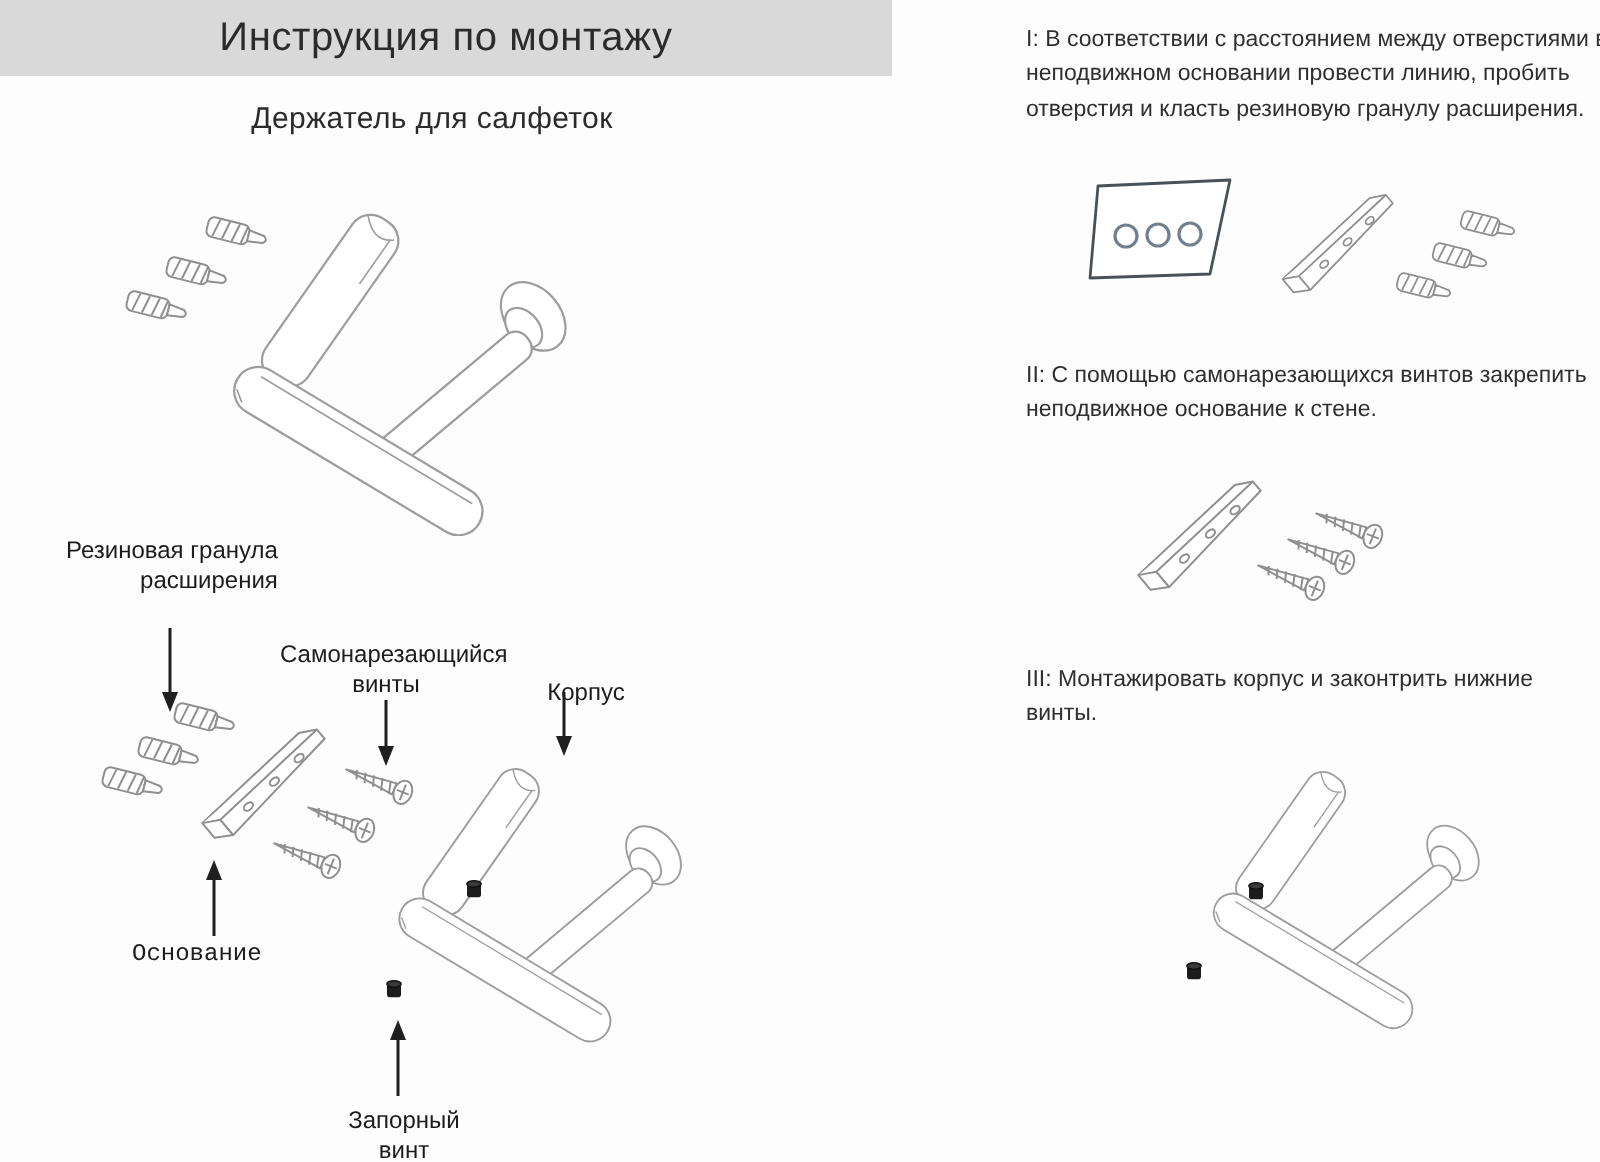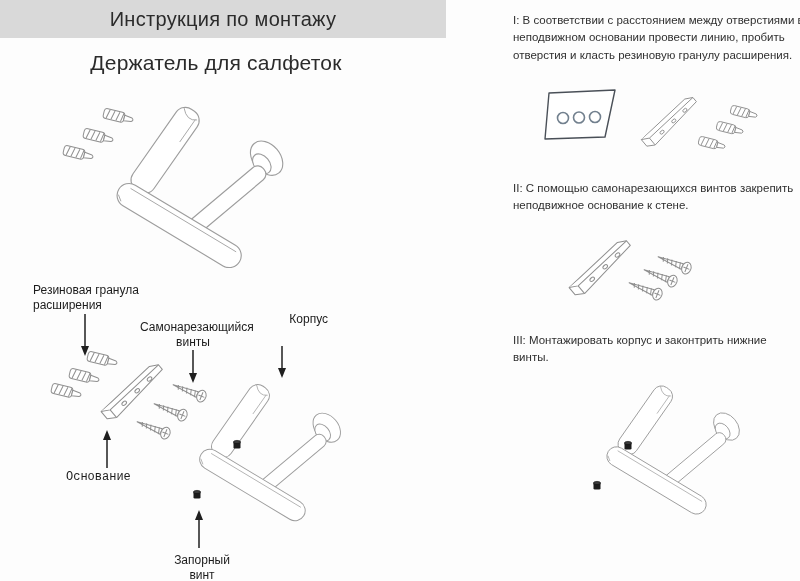--- a/index.html
+++ b/index.html
@@ -8,42 +8,42 @@
     background:#fdfdfd;color:#2f2f2f;
     font-family:"Liberation Sans", sans-serif;
   }
   .title-band{
     position:absolute;left:0;top:0;width:446px;height:38px;
     background:#d9d9d9;display:flex;align-items:center;justify-content:center;
   }
   .title-band h1{margin:0;font-size:20px;font-weight:400;color:#2b2b2b;letter-spacing:.3px;}
   .subtitle{
     position:absolute;left:0;top:51px;width:432px;margin:0;text-align:center;
-    font-size:21px;font-weight:400;color:#2b2b2b;letter-spacing:.2px;
+    font-size:15px;font-weight:400;color:#2b2b2b;letter-spacing:.2px;
   }
   .step-text{
     position:absolute;font-size:11.5px;line-height:1.5;color:#2f2f2f;
     white-space:pre-line;width:292px;
   }
   #step1-text{left:513px;top:12px;}
   #step2-text{left:513px;top:180px;}
   #step3-text{left:513px;top:332px;}
   .illus{position:absolute;}
   #illus-main{left:55px;top:82px;}
   #illus-step1{left:533px;top:85px;}
   #illus-step2{left:555px;top:228px;}
   #illus-step3{left:560px;top:368px;}
   #exploded{left:0px;top:270px;}
   .part-label{
     position:absolute;font-size:12px;line-height:1.28;color:#1c1c1c;
     white-space:pre-line;
   }
-  #lbl-rubber{left:33px;top:283px;}
+  #lbl-rubber{left:33px;top:268px;text-align:right;}
   #lbl-samorez{left:140px;top:320px;width:106px;text-align:center;}
-  #lbl-korpus{left:258px;top:312px;width:70px;text-align:right;}
+  #lbl-korpus{left:258px;top:339px;width:70px;text-align:center;}
   #lbl-osnovanie{left:66px;top:470px;font-family:Liberation Mono, monospace;}
   #lbl-zaporny{left:170px;top:553px;width:64px;text-align:center;}
   .arrow-line{stroke:#1f1f1f;stroke-width:1.5;}
   .arrow-head{fill:#1f1f1f;stroke:none;}
 </style>
 </head>
 <body>
 
 <svg width="0" height="0" style="position:absolute" aria-hidden="true">
   <defs>

